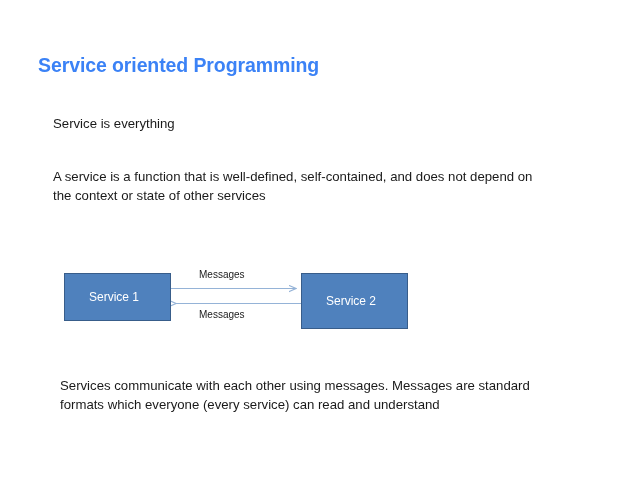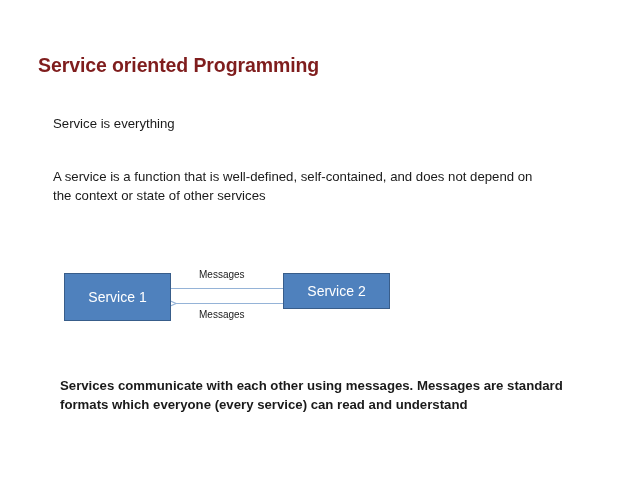--- a/index.html
+++ b/index.html
@@ -25,21 +25,21 @@
     background: #ffffff;
   }
 
   .slide-title {
     position: absolute;
     left: 38px;
     top: 54px;
     font-size: 19.5px;
     font-weight: bold;
     letter-spacing: -0.1px;
-    color: #7f1d1d;
+    color: #3b82f6;
     white-space: nowrap;
   }
 
   .body-line {
     position: absolute;
     font-size: 13.2px;
     line-height: 19px;
     color: #1a1a1a;
     font-weight: normal;
   }
@@ -53,58 +53,58 @@
   .body-2 {
     left: 53px;
     top: 167px;
     width: 500px;
   }
 
   .body-3 {
     left: 60px;
     top: 376px;
     width: 505px;
-    font-weight: bold;
   }
 
   
   .diagram {
     position: absolute;
     left: 0;
     top: 0;
     width: 638px;
     height: 479px;
     pointer-events: none;
   }
 
   .svc-box {
     position: absolute;
     box-sizing: border-box;
     background: #4f81bd;
     border: 1px solid #385d8a;
     display: flex;
     align-items: center;
-    justify-content: center;
+    justify-content: flex-start;
     color: #ffffff;
-    font-size: 14px;
+    font-size: 12px;
     line-height: 1;
+    padding-left: 24px;
   }
 
   .svc-box-1 {
     left: 64px;
     top: 273px;
     width: 107px;
     height: 48px;
   }
 
   .svc-box-2 {
-    left: 283px;
+    left: 301px;
     top: 273px;
     width: 107px;
-    height: 36px;
+    height: 56px;
   }
 
   .msg-label {
     position: absolute;
     font-size: 10px;
     color: #1a1a1a;
     white-space: nowrap;
   }
 
   .msg-label-top {

